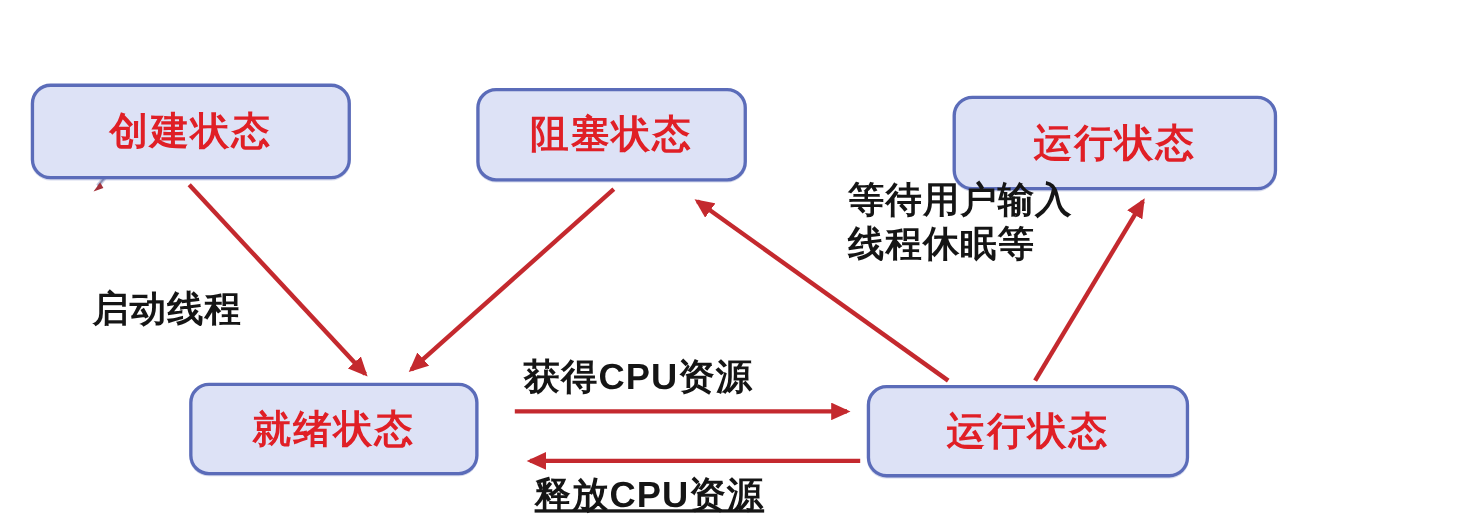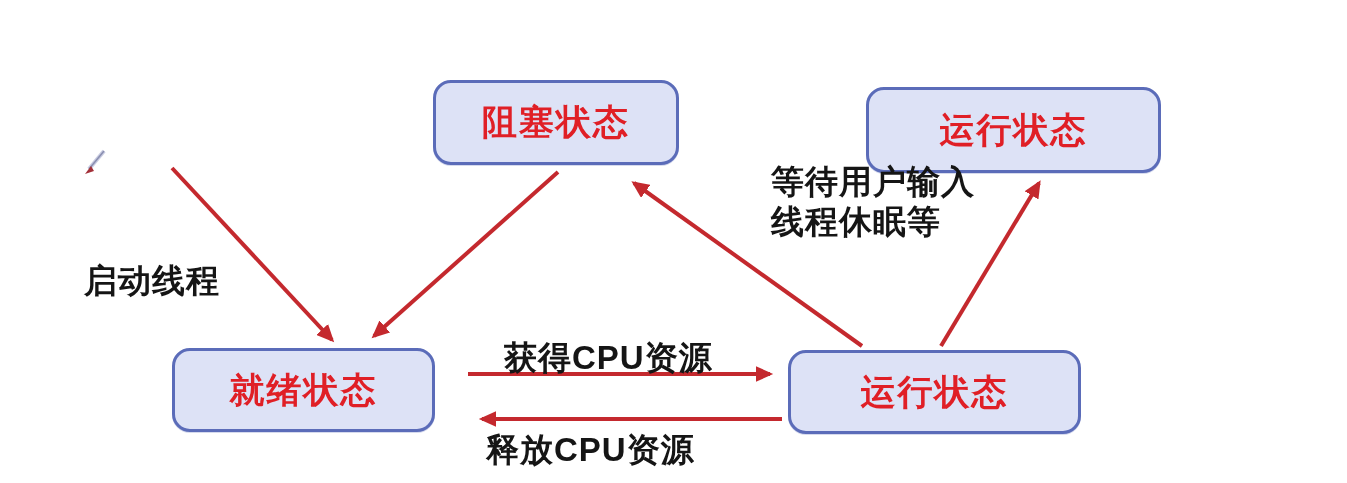--- a/index.html
+++ b/index.html
@@ -51,22 +51,22 @@
     white-space: pre-line;
   }
   #box-created { left: 28px;  top: 76px;  width: 291px; height: 87px; }
   #box-blocked { left: 433px; top: 80px;  width: 246px; height: 85px; text-align: center; }
   #box-dead    { left: 866px; top: 87px;  width: 295px; height: 86px; }
   #box-ready   { left: 172px; top: 348px; width: 263px; height: 84px; }
   #box-running { left: 788px; top: 350px; width: 293px; height: 84px; }
 
   #label-start    { left: 84px;   top: 261px; }
   #label-unblock  { left: 282px;  top: 222px; }
-  #label-get-cpu  { left: 504px;  top: 323px; margin-top: 15px; }
-  #label-rel-cpu  { left: 486px;  top: 430px; }
+  #label-get-cpu  { left: 476px;  top: 323px; }
+  #label-rel-cpu  { left: 486px;  top: 430px; text-decoration: underline; }
   #label-wait     { left: 771px;  top: 162px; }
   #label-finish   { left: 1033px; top: 237px; }
 </style>
 </head>
 <body>
 
 <div class="canvas">
 
   <svg class="arrow-layer" viewBox="0 0 1347 483" xmlns="http://www.w3.org/2000/svg">
     <defs>
@@ -87,20 +87,23 @@
 
     <line x1="941" y1="346" x2="1039" y2="183" stroke="#c4292e" stroke-width="4" marker-end="url(#arrowhead)"></line>
 
     <g>
       <line x1="104" y1="151" x2="89" y2="169" stroke="#c9cce2" stroke-width="4"></line>
       <line x1="104" y1="151" x2="89" y2="169" stroke="#8a8fb0" stroke-width="1.5"></line>
       <path d="M91,166 L85,174 L94,171 z" fill="#a33039"></path>
     </g>
   </svg>
 
+  <div class="state-box" id="box-created">
+    <span class="state-label">创建状态</span>
+  </div>
 
   <div class="state-box" id="box-blocked">
     <span class="state-label">阻塞状态</span>
   </div>
 
   <div class="state-box" id="box-dead">
     <span class="state-label">运行状态</span>
   </div>
 
   <div class="state-box" id="box-ready">

